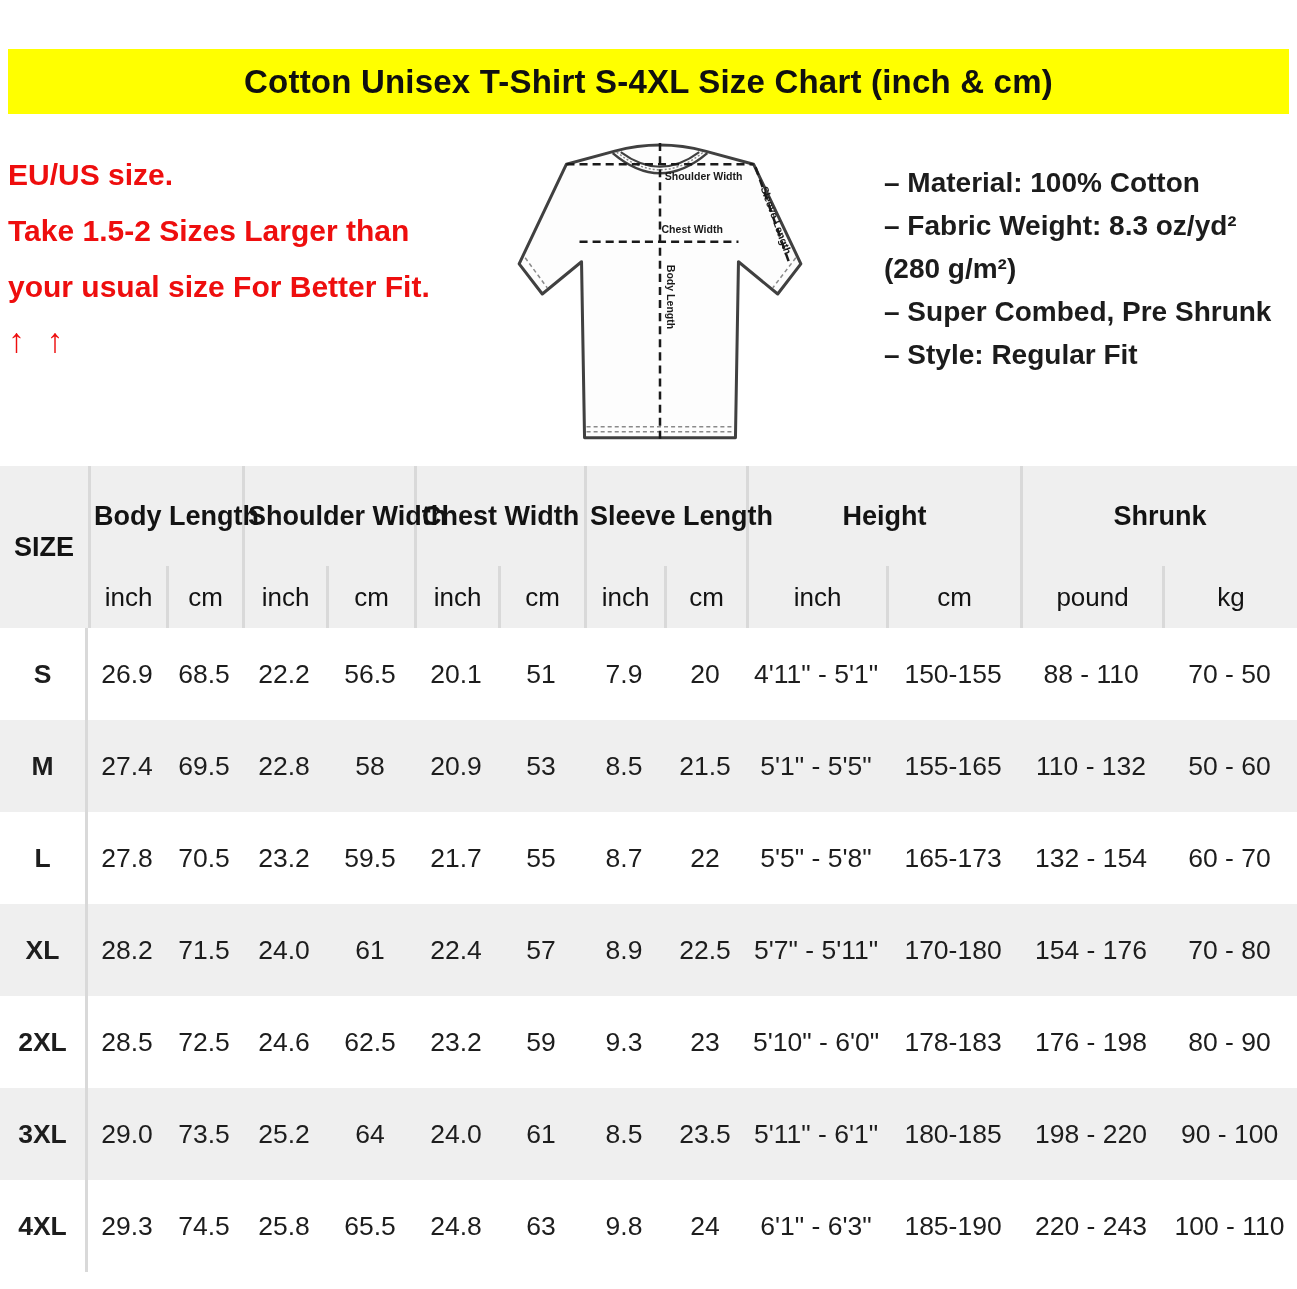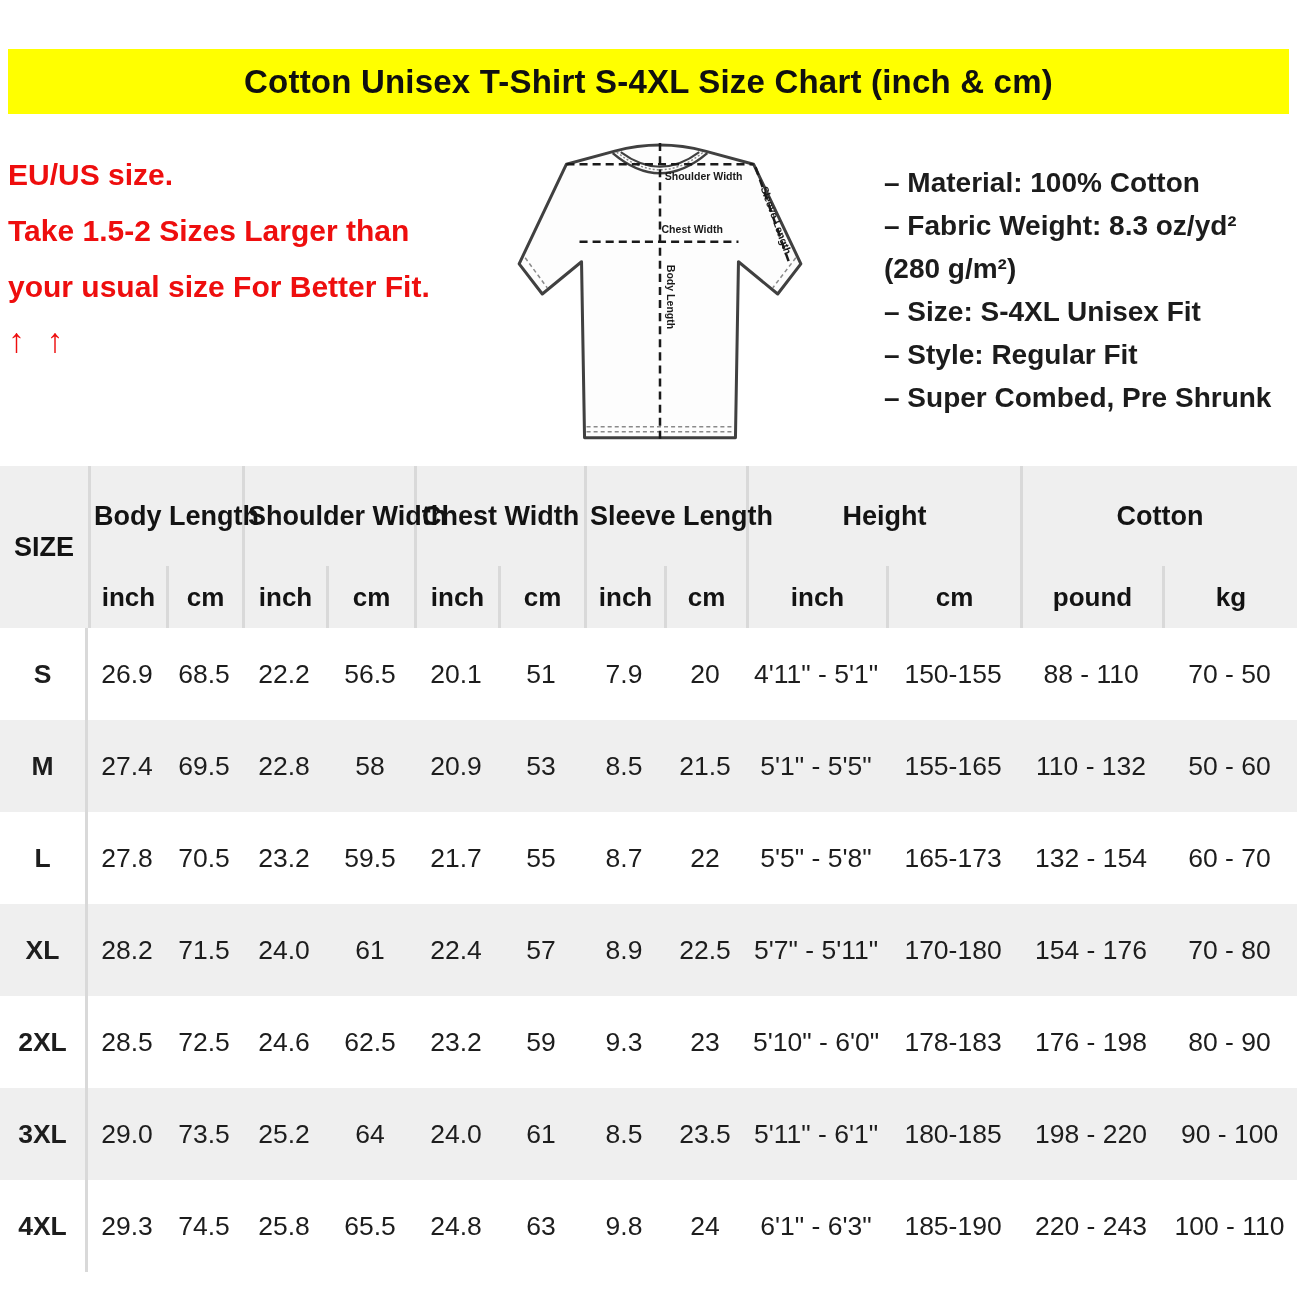--- a/index.html
+++ b/index.html
@@ -36,21 +36,21 @@
   }
 
   
   table.size-table{
     position:absolute;left:0;top:425px;width:1297px;
     border-collapse:separate;border-spacing:0;table-layout:fixed;
   }
   .size-table th,.size-table td{padding:0 3px;text-align:center;vertical-align:middle;white-space:nowrap;}
   .size-table thead th{background:#efefef;color:#131313;}
   .group-row th{height:100px;font-size:27px;font-weight:700;line-height:50px;}
-  .unit-row th{height:62px;font-size:26px;font-weight:700;}
+  .unit-row th{height:62px;font-size:26px;font-weight:400;}
   .size-table tbody td{height:92px;font-size:26.5px;font-weight:400;color:#1d1d1d;}
   .size-table tbody tr.alt td{background:#efefef;}
   .size-table tbody td.size-cell{font-weight:700;border-right:3px solid #d9d9d9;}
   th.sep{border-left:3px solid #d9d9d9;}
   .unit-row th.u-sep{border-left:3px solid #d9d9d9;}
 
   
   .footnote{
     position:absolute;left:0;top:1231px;width:1297px;height:58px;
     display:flex;align-items:center;justify-content:center;gap:14px;
@@ -93,23 +93,22 @@
       <text x="247" y="49" font-size="10.5" text-anchor="end">Shoulder Width</text>
       <text x="197" y="101" font-size="10.5" text-anchor="middle">Chest Width</text>
       <text x="172" y="165" font-size="10.5" text-anchor="middle" transform="rotate(90 172 165)">Body Length</text>
       <text x="277" y="90" font-size="10.5" text-anchor="middle" transform="rotate(70 277 90)">Sleeve Length</text>
     </svg>
   </div>
 
   <div class="specs">
     <div>– Material: 100% Cotton</div>
     <div>– Fabric Weight: 8.3 oz/yd² (280 g/m²)</div>
-    <div>– Size: S-4XL Unisex Fit</div>
+    <div>– Super Combed, Pre Shrunk</div>
     <div>– Style: Regular Fit</div>
-    <div>– Super Combed, Pre Shrunk</div>
   </div>
 
   <table class="size-table">
     <colgroup>
       <col style="width:88px">
         <col style="width:78px">
         <col style="width:76px">
       <col style="width:84px">
         <col style="width:88px">
         <col style="width:84px">
@@ -122,21 +121,21 @@
         <col style="width:135px">
     </colgroup>
     <thead>
       <tr class="group-row">
         <th rowspan="2">SIZE</th>
         <th colspan="2" class="sep">Body Length</th>
         <th colspan="2" class="sep">Shoulder Width</th>
         <th colspan="2" class="sep">Chest Width</th>
         <th colspan="2" class="sep">Sleeve Length</th>
         <th colspan="2" class="sep">Height</th>
-        <th colspan="2" class="sep">Cotton</th>
+        <th colspan="2" class="sep">Shrunk</th>
       </tr>
       <tr class="unit-row">
         <th class="u-sep">inch</th>
         <th class="u-sep">cm</th>
         <th class="u-sep">inch</th>
         <th class="u-sep">cm</th>
         <th class="u-sep">inch</th>
         <th class="u-sep">cm</th>
         <th class="u-sep">inch</th>
         <th class="u-sep">cm</th>

